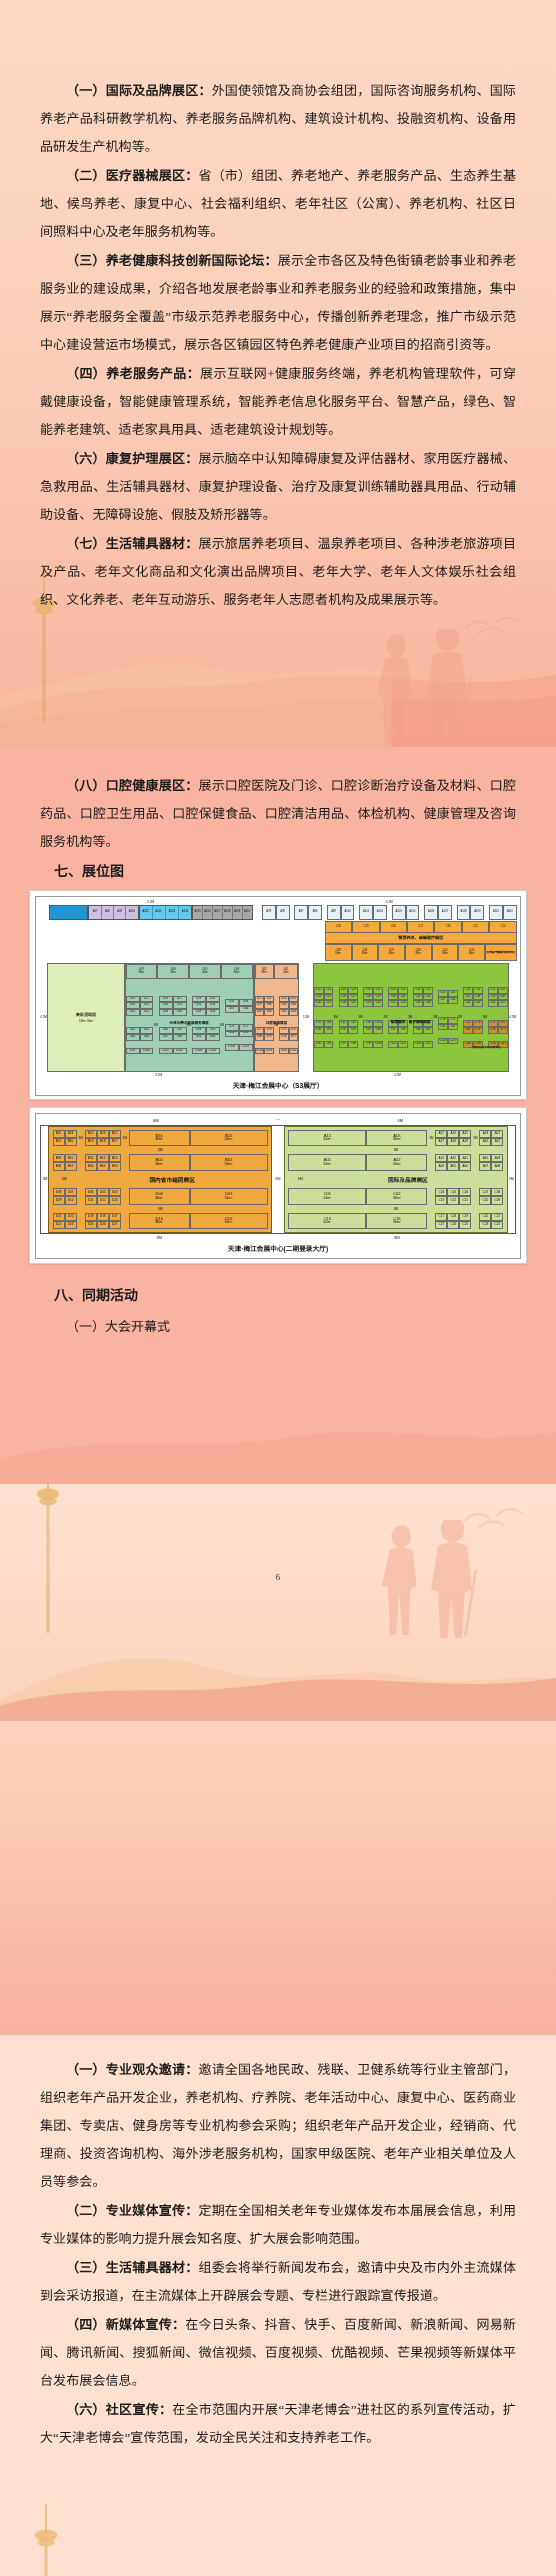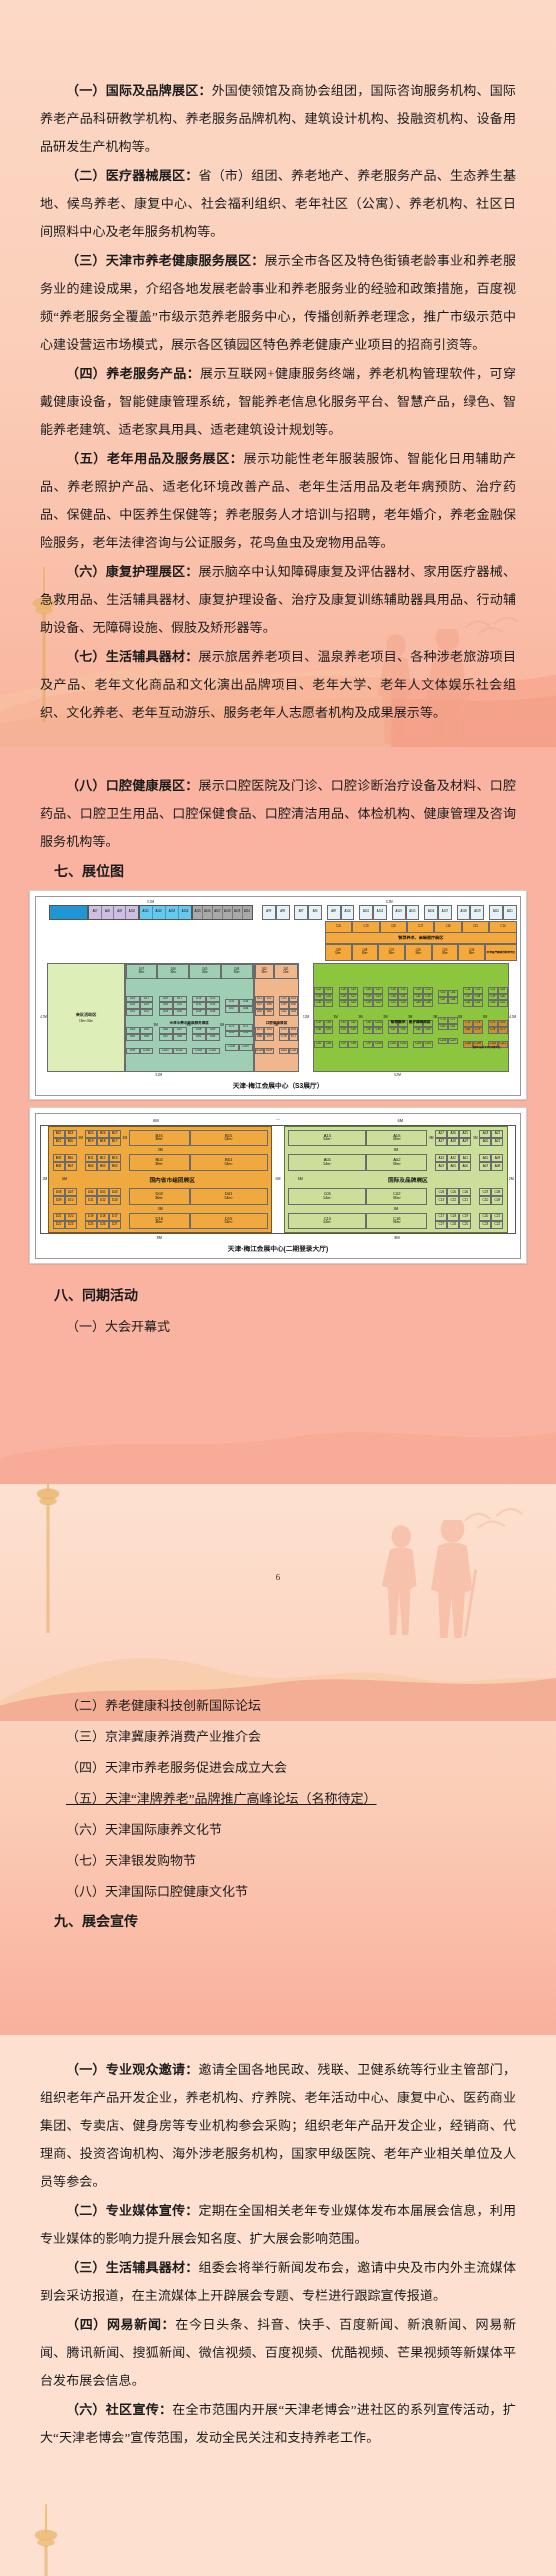--- a/index.html
+++ b/index.html
@@ -150,27 +150,24 @@
   </div>
 
   <div class="content" style="padding-top:77px;">
     <p class="body">
       <span class="lead">（一）</span><span class="lead">国际及品牌展区：</span><span>外国使领馆及商协会组团，国际咨询服务机构、国际养老产品科研教学机构、养老服务品牌机构、建筑设计机构、投融资机构、设备用品研发生产机构等。</span>
     </p>
     <p class="body">
       <span class="lead">（二）</span><span class="lead">医疗器械展区：</span><span>省（市）组团、养老地产、养老服务产品、生态养生基地、候鸟养老、康复中心、社会福利组织、老年社区（公寓）、养老机构、社区日间照料中心及老年服务机构等。</span>
     </p>
     <p class="body">
-      <span class="lead">（三）</span><span class="lead">天津市养老健康服务展区：</span><span>展示全市各区及特色街镇老龄事业和养老服务业的建设成果，介绍各地发展老龄事业和养老服务业的经验和政策措施，百度视频“养老服务全覆盖”市级示范养老服务中心，传播创新养老理念，推广市级示范中心建设营运市场模式，展示各区镇园区特色养老健康产业项目的招商引资等。</span>
+      <span class="lead">（三）</span><span class="lead">养老健康科技创新国际论坛：</span><span>展示全市各区及特色街镇老龄事业和养老服务业的建设成果，介绍各地发展老龄事业和养老服务业的经验和政策措施，集中展示“养老服务全覆盖”市级示范养老服务中心，传播创新养老理念，推广市级示范中心建设营运市场模式，展示各区镇园区特色养老健康产业项目的招商引资等。</span>
     </p>
     <p class="body">
       <span class="lead">（四）</span><span class="lead">养老服务产品：</span><span>展示互联网+健康服务终端，养老机构管理软件，可穿戴健康设备，智能健康管理系统，智能养老信息化服务平台、智慧产品，绿色、智能养老建筑、适老家具用具、适老建筑设计规划等。</span>
-    </p>
-    <p class="body">
-      <span class="lead">（五）</span><span class="lead">老年用品及服务展区：</span><span>展示功能性老年服装服饰、智能化日用辅助产品、养老照护产品、适老化环境改善产品、老年生活用品及老年病预防、治疗药品、保健品、中医养生保健等；养老服务人才培训与招聘，老年婚介，养老金融保险服务，老年法律咨询与公证服务，花鸟鱼虫及宠物用品等。</span>
     </p>
     <p class="body">
       <span class="lead">（六）</span><span class="lead">康复护理展区：</span><span>展示脑卒中认知障碍康复及评估器材、家用医疗器械、急救用品、生活辅具器材、康复护理设备、治疗及康复训练辅助器具用品、行动辅助设备、无障碍设施、假肢及矫形器等。</span>
     </p>
     <p class="body">
       <span class="lead">（七）</span><span class="lead">生活辅具器材：</span><span>展示旅居养老项目、温泉养老项目、各种涉老旅游项目及产品、老年文化商品和文化演出品牌项目、老年大学、老年人文体娱乐社会组织、文化养老、老年互动游乐、服务老年人志愿者机构及成果展示等。</span>
     </p>
   </div>
 </div>
 
@@ -1151,30 +1148,20 @@
 
   <div class="hills" style="height:170px;top:67px;bottom:auto;">
     <svg viewBox="0 0 1080 330" preserveAspectRatio="none" aria-hidden="true">
       <path d="M0 290 C140 220 260 180 420 230 C560 272 660 216 790 244 C900 268 990 236 1080 250 L1080 330 L0 330 Z" fill="#f5c9a0" opacity=".55"></path>
       <path d="M0 300 C180 250 340 286 520 258 C700 230 880 280 1080 246 L1080 330 L0 330 Z" fill="#f29a85" opacity=".6"></path>
     </svg>
   </div>
 
   <div class="pagenum" style="top:88px;">6</div>
 
-  <div class="content" style="padding-top:206px;">
-    <p class="item">（二）养老健康科技创新国际论坛</p>
-    <p class="item">（三）京津冀康养消费产业推介会</p>
-    <p class="item">（四）天津市养老服务促进会成立大会</p>
-    <p class="item u"><span class="ul">（五）天津“津牌养老”品牌推广高峰论坛（名称待定）</span></p>
-    <p class="item">（六）天津国际康养文化节</p>
-    <p class="item">（七）天津银发购物节</p>
-    <p class="item">（八）天津国际口腔健康文化节</p>
-    <h2 class="sec">九、展会宣传</h2>
-  </div>
 </div>
 
 <div class="page" style="height:649px;">
   <div class="bg-base bg-pale"></div>
 
   <div class="tower" style="left:32px;top:392px;">
     <svg width="28" height="170" viewBox="0 0 54 330" aria-hidden="true">
       <ellipse cx="27" cy="210" rx="22" ry="11" fill="#e6b260" opacity=".8"></ellipse>
       <ellipse cx="27" cy="224" rx="17" ry="8" fill="#e6b260" opacity=".75"></ellipse>
       <rect x="25" y="150" width="4" height="56" fill="#e6b260" opacity=".8"></rect>
@@ -1186,20 +1173,20 @@
     <p class="body">
       <span class="lead">（一）</span><span class="lead">专业观众邀请：</span><span>邀请全国各地民政、残联、卫健系统等行业主管部门，组织老年产品开发企业，养老机构、疗养院、老年活动中心、康复中心、医药商业集团、专卖店、健身房等专业机构参会采购；组织老年产品开发企业，经销商、代理商、投资咨询机构、海外涉老服务机构，国家甲级医院、老年产业相关单位及人员等参会。</span>
     </p>
     <p class="body">
       <span class="lead">（二）</span><span class="lead">专业媒体宣传：</span><span>定期在全国相关老年专业媒体发布本届展会信息，利用专业媒体的影响力提升展会知名度、扩大展会影响范围。</span>
     </p>
     <p class="body">
       <span class="lead">（三）</span><span class="lead">生活辅具器材：</span><span>组委会将举行新闻发布会，邀请中央及市内外主流媒体到会采访报道，在主流媒体上开辟展会专题、专栏进行跟踪宣传报道。</span>
     </p>
     <p class="body">
-      <span class="lead">（四）</span><span class="lead">网易新闻：</span><span>在今日头条、抖音、快手、百度新闻、新浪新闻、网易新闻、腾讯新闻、搜狐新闻、微信视频、百度视频、优酷视频、芒果视频等新媒体平台发布展会信息。</span>
+      <span class="lead">（四）</span><span class="lead">新媒体宣传：</span><span>在今日头条、抖音、快手、百度新闻、新浪新闻、网易新闻、腾讯新闻、搜狐新闻、微信视频、百度视频、优酷视频、芒果视频等新媒体平台发布展会信息。</span>
     </p>
     <p class="body">
       <span class="lead">（六）</span><span class="lead">社区宣传：</span><span>在全市范围内开展“天津老博会”进社区的系列宣传活动，扩大“天津老博会”宣传范围，发动全民关注和支持养老工作。</span>
     </p>
   </div>
 </div>
 
 
 </body></html>

